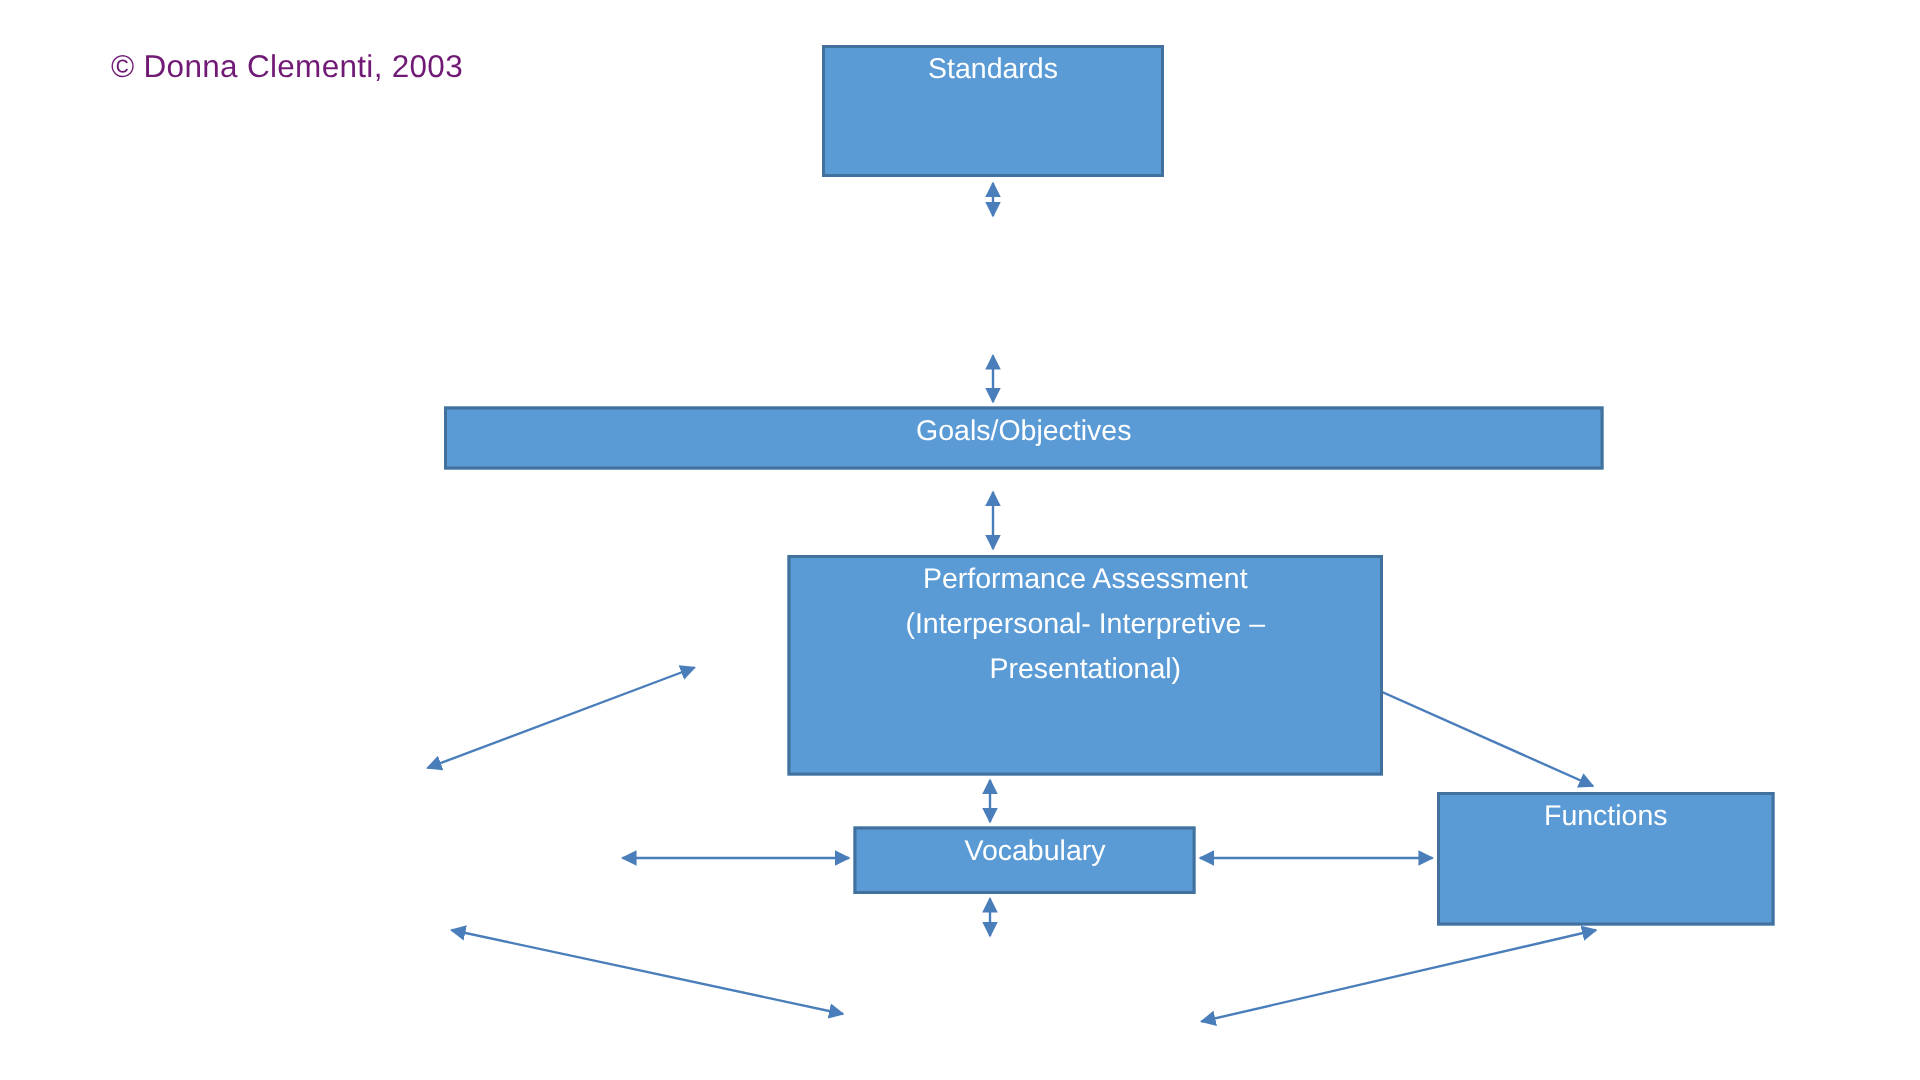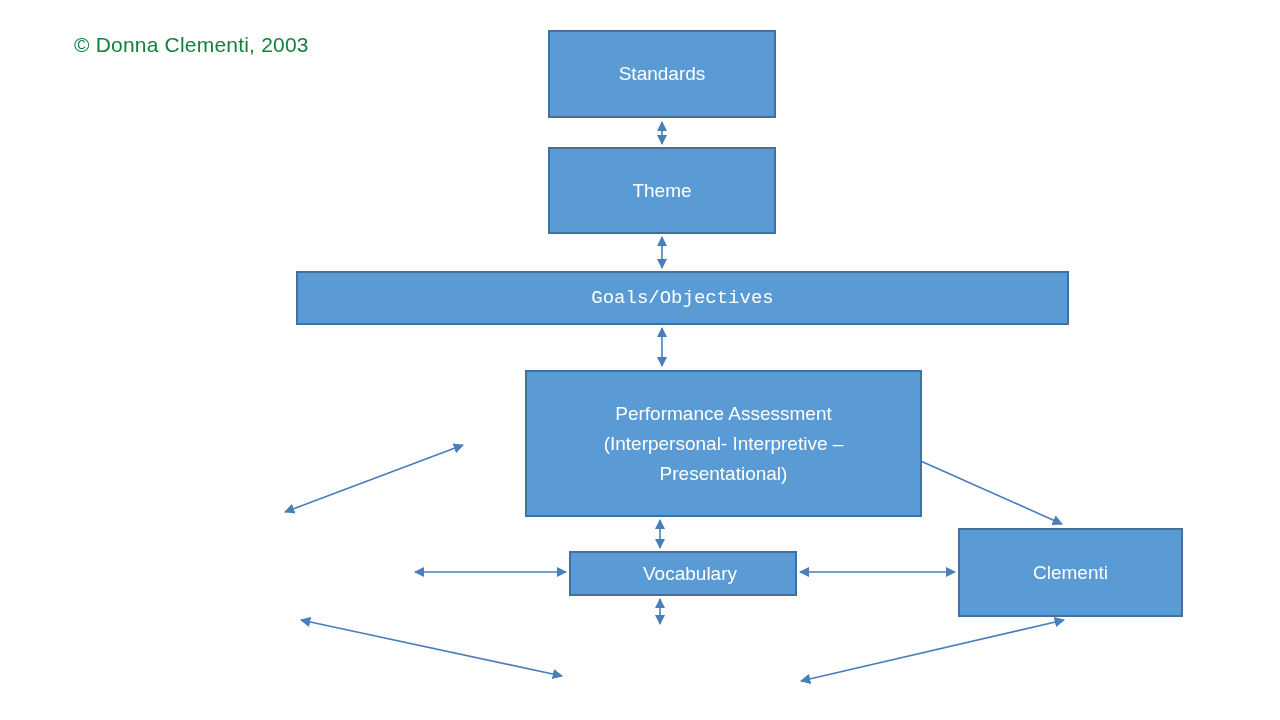--- a/index.html
+++ b/index.html
@@ -13,43 +13,42 @@
     width: 1280px;
     height: 720px;
     background: #ffffff;
     overflow: hidden;
   }
   .copyright {
     position: absolute;
     left: 74px;
     top: 33px;
     font-size: 21px;
-    color: #15803d;
+    color: #701a75;
     letter-spacing: 0.2px;
     white-space: nowrap;
   }
   .node {
     position: absolute;
     background: #5b9bd5;
     border: 2px solid #41719c;
     box-sizing: border-box;
     display: flex;
-    align-items: center;
     justify-content: center;
     text-align: center;
   }
   .node .label {
     color: #ffffff;
     font-size: 19px;
     line-height: 30px;
     white-space: pre-line;
   }
   .node-standards      { left: 548px; top: 30px;  width: 228px; height: 88px; }
   .node-theme          { left: 548px; top: 147px; width: 228px; height: 87px; }
-  .node-goals          { left: 296px; top: 271px; width: 773px; height: 54px; font-family: Liberation Mono, monospace; }
+  .node-goals          { left: 296px; top: 271px; width: 773px; height: 42px; }
   .node-performance    { left: 484px; top: 370px; width: 397px; height: 147px; margin-left: 41px; }
   .node-structures     { left: 184px; top: 528px; width: 227px; height: 89px; }
   .node-vocabulary     { left: 569px; top: 551px; width: 228px; height: 45px; padding-left: 14px; }
   .node-resources      { left: 958px; top: 528px; width: 225px; height: 89px; }
   .node-instructional  { left: 568px; top: 627px; width: 230px; height: 89px; }
   svg.connectors {
     position: absolute;
     left: 0;
     top: 0;
     width: 1280px;
@@ -83,37 +82,34 @@
     <line x1="285" y1="512" x2="463" y2="445" marker-start="url(#ah)" marker-end="url(#ah)" stroke="#4a7ebb"></line>
     <line x1="887" y1="446" x2="1062" y2="524" marker-start="url(#ah)" marker-end="url(#ah)" stroke="#4a7ebb"></line>
     <line x1="301" y1="620" x2="562" y2="676" marker-start="url(#ah)" marker-end="url(#ah)" stroke="#4a7ebb"></line>
     <line x1="801" y1="681" x2="1064" y2="620" marker-start="url(#ah)" marker-end="url(#ah)" stroke="#4a7ebb"></line>
   </svg>
 
   <div class="node node-standards">
     <span class="label">Standards</span>
   </div>
 
-  <div class="node node-theme">
-    <span class="label">Theme</span>
-  </div>
 
   <div class="node node-goals">
     <span class="label">Goals/Objectives</span>
   </div>
 
   <div class="node node-performance">
     <span class="label">Performance Assessment
 (Interpersonal- Interpretive –
 Presentational)</span>
   </div>
 
 
   <div class="node node-vocabulary">
     <span class="label">Vocabulary</span>
   </div>
 
   <div class="node node-resources">
-    <span class="label">Clementi</span>
+    <span class="label">Functions</span>
   </div>
 
 
 </div>
 
 </body></html>

